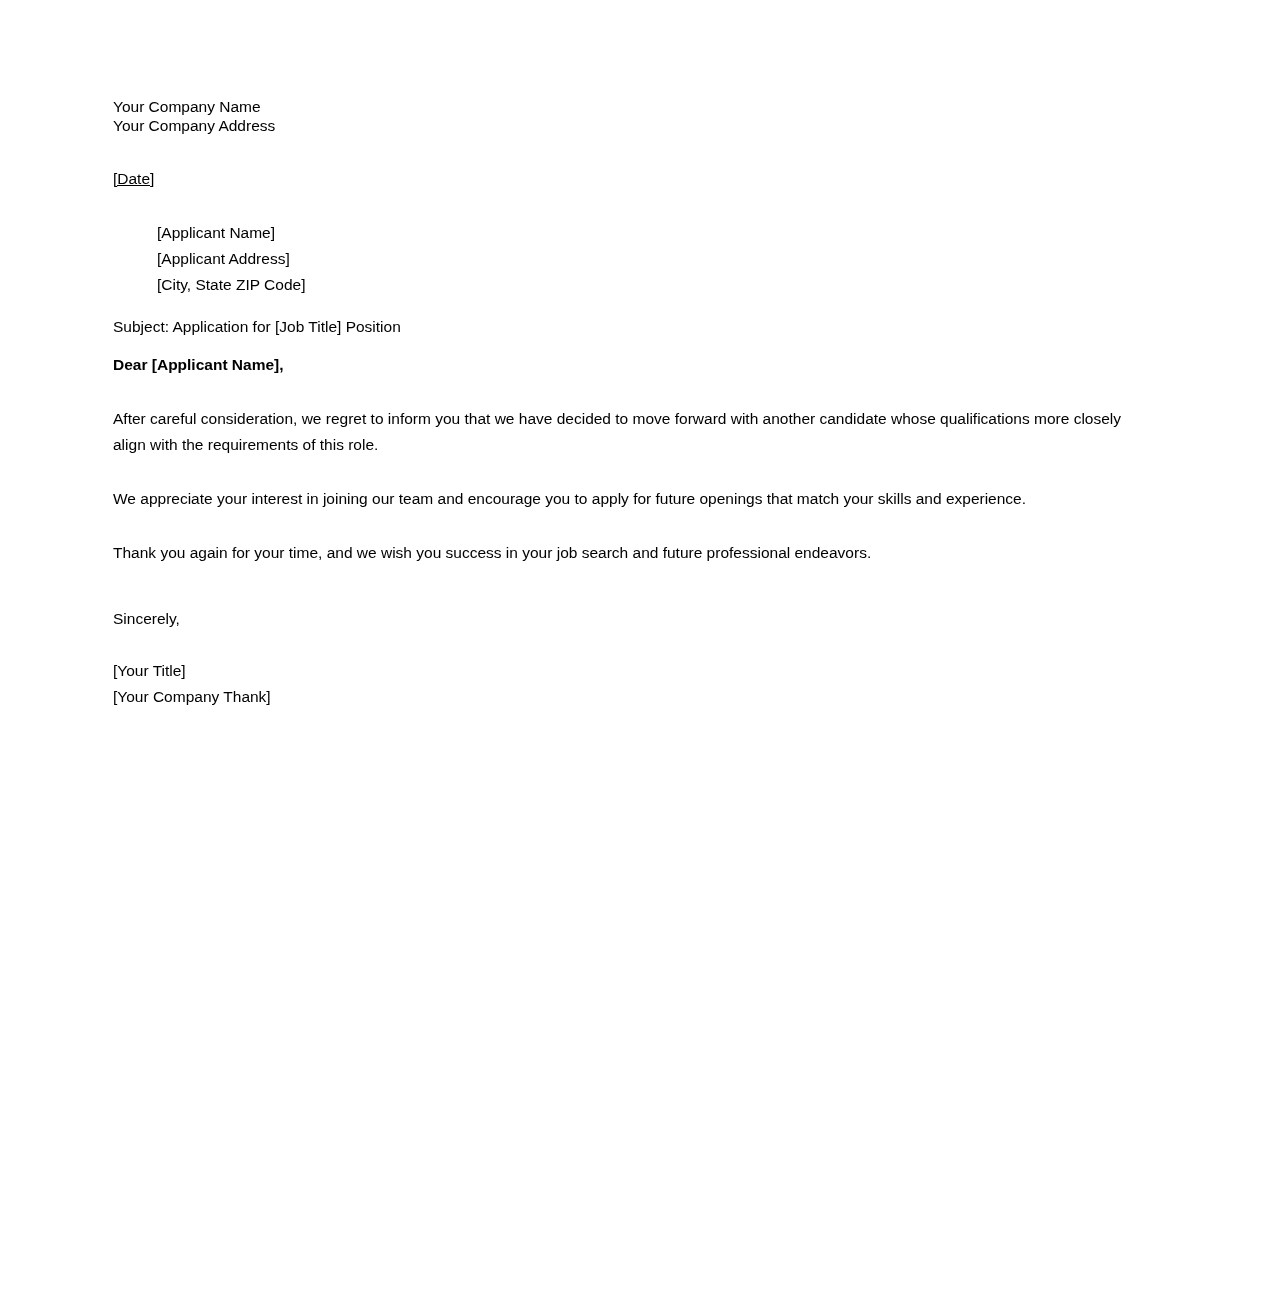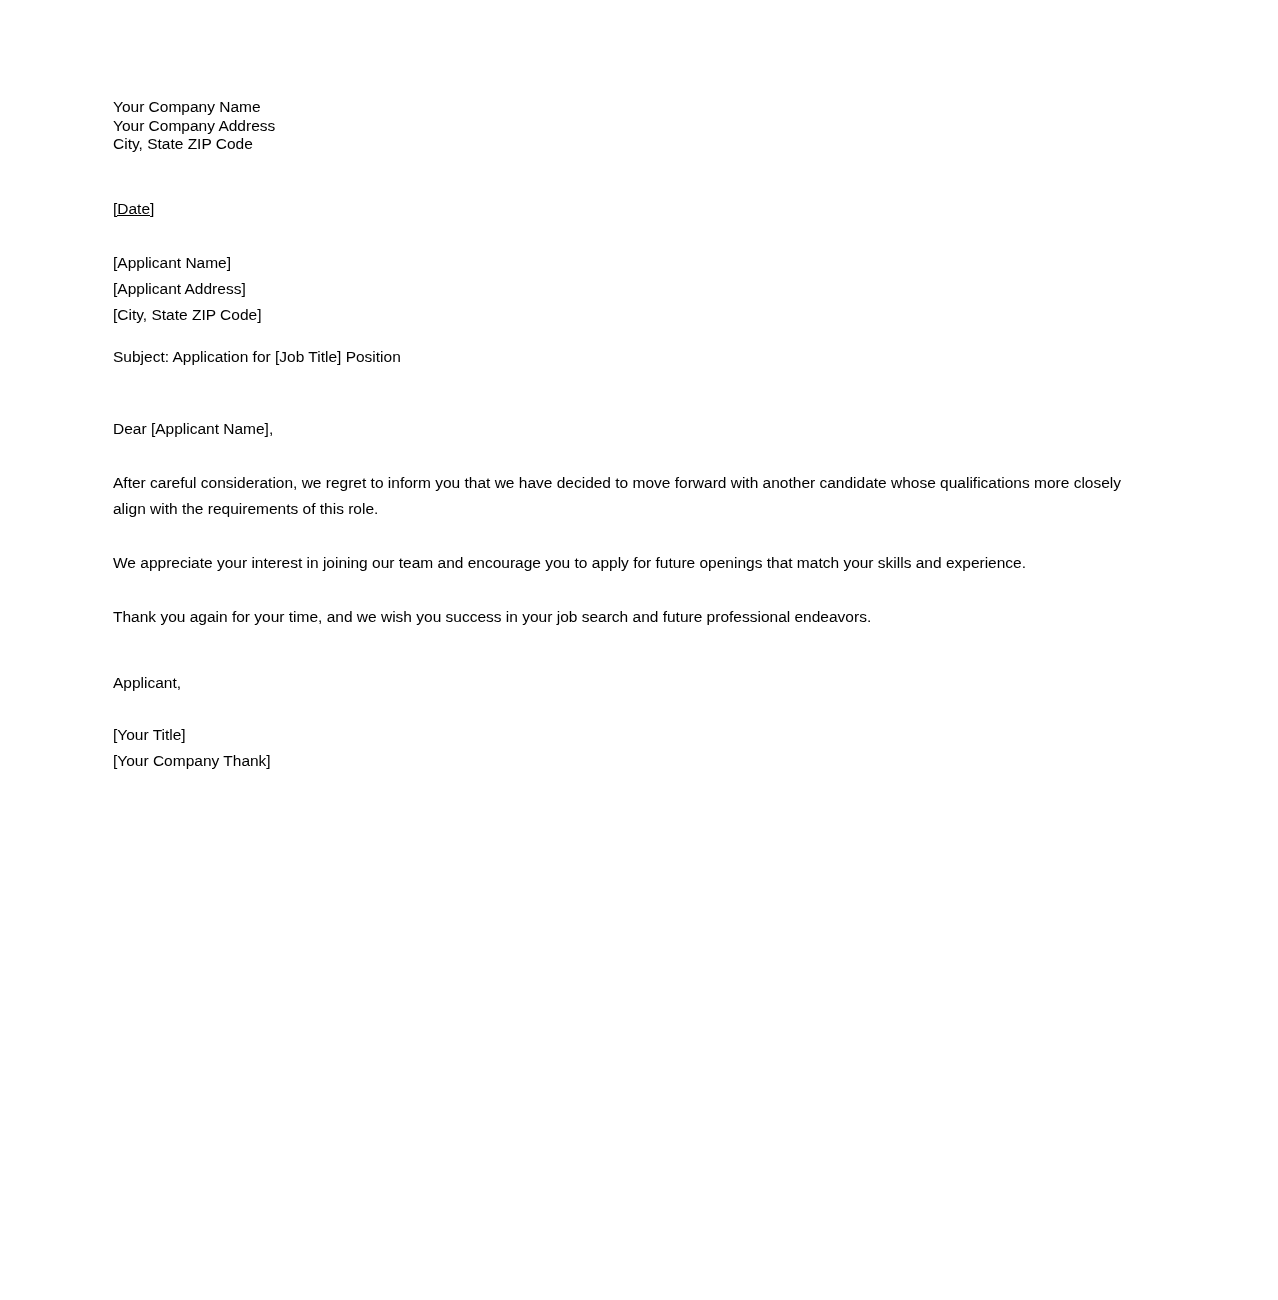--- a/index.html
+++ b/index.html
@@ -27,50 +27,49 @@
     line-height: 26px;
   }
 
   
   .sender-block {
     line-height: 18.5px;
     margin: 0 0 0 0;
   }
   .sender-line { white-space: nowrap; }
 
-  .date-line { margin-top: 42px; text-decoration: underline; }
+  .date-line { margin-top: 31px; text-decoration: underline; }
 
-  .recipient-block { margin-top: 28px; }
+  .recipient-block { margin-top: 28px; margin-left: 44px; }
   .recipient-line { white-space: nowrap; }
 
   .subject-line {
     font-weight: normal;
     margin-top: 16px;
     white-space: nowrap;
   }
 
-  .salutation { margin-top: 46px; }
+  .salutation { margin-top: 12px; font-weight: bold; }
 
   .body-paragraph { margin-top: 28px; }
 
   .closing { margin-top: 40px; }
 
   .signature-block { margin-top: 26px; }
   .signature-line { white-space: nowrap; }
 </style>
 </head>
 <body>
 
 <div class="page">
   <div class="letter">
 
     <div class="sender-block">
       <div class="sender-line">Your Company Name</div>
       <div class="sender-line">Your Company Address</div>
-      <div class="sender-line">City, State ZIP Code</div>
     </div>
 
     <div class="date-line">[Date]</div>
 
     <div class="recipient-block">
       <div class="recipient-line">[Applicant Name]</div>
       <div class="recipient-line">[Applicant Address]</div>
       <div class="recipient-line">[City, State ZIP Code]</div>
     </div>
 
@@ -78,21 +77,21 @@
 
     <div class="salutation">Dear [Applicant Name],</div>
 
 
     <p class="body-paragraph">After careful consideration, we regret to inform you that we have decided to move forward with another candidate whose qualifications more closely align with the requirements of this role.</p>
 
     <p class="body-paragraph">We appreciate your interest in joining our team and encourage you to apply for future openings that match your skills and experience.</p>
 
     <p class="body-paragraph">Thank you again for your time, and we wish you success in your job search and future professional endeavors.</p>
 
-    <div class="closing">Applicant,</div>
+    <div class="closing">Sincerely,</div>
 
     <div class="signature-block">
       <div class="signature-line">[Your Title]</div>
       <div class="signature-line">[Your Company Thank]</div>
     </div>
 
   </div>
 </div>
 
 </body></html>

